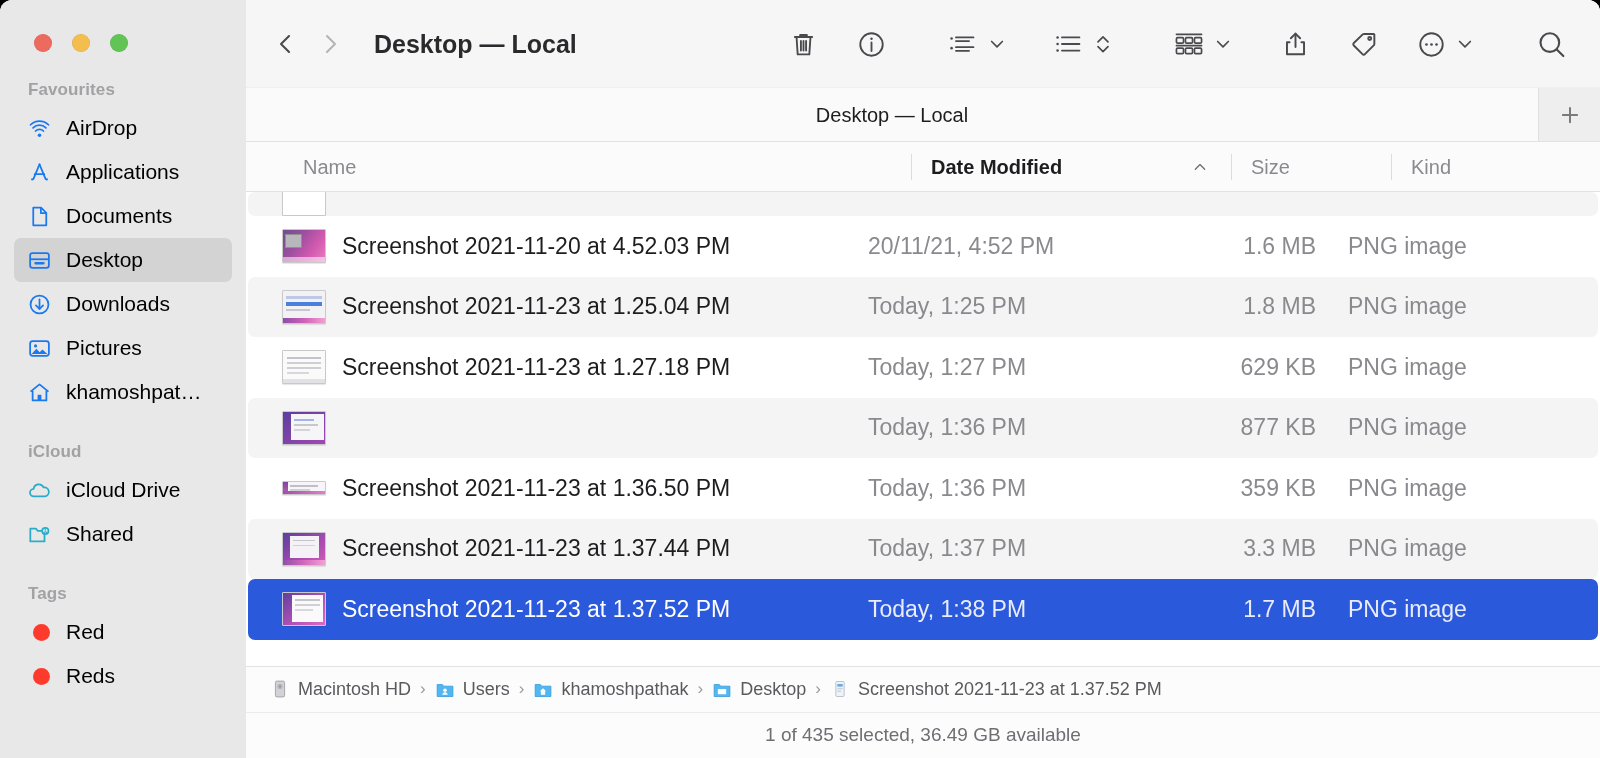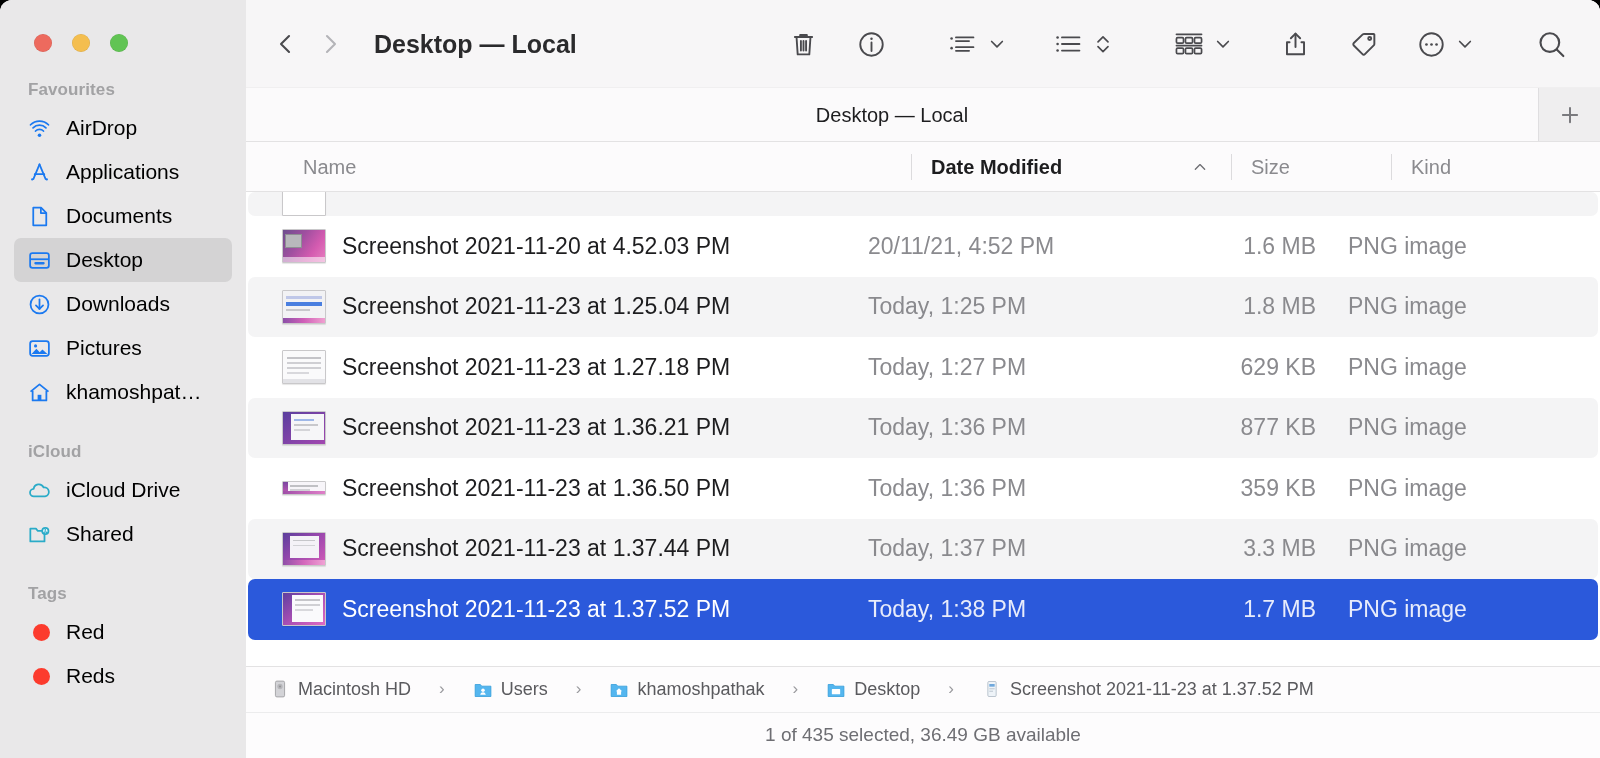--- a/index.html
+++ b/index.html
@@ -144,21 +144,20 @@
   }
   .thumb i { position:absolute; display:block; }
 
   
   .pathbar {
     height:46px; flex:0 0 46px;
     background:#fdfcfd;
     display:flex; align-items:center; padding-left:24px;
     font-size:18px; color:#5a5a5e;
     position:relative;
-    gap:19px;
   }
   .pathbar::before{ content:""; position:absolute; left:0; right:0; top:0; height:1px; background:#e3e2e3; }
   .crumb { display:flex; align-items:center; gap:8px; }
   .crumb + .sepchev { margin:0 9px; color:#9a9a9e; font-size:17px; }
 
   
   .statusbar {
     height:46px; flex:0 0 46px;
     background:#fdfcfd;
     display:flex; align-items:center; justify-content:center;
@@ -532,21 +531,20 @@
 
       <div class="row alt">
         <div class="c-name">
           <span class="thumb">
             <i style="left:0;top:0;right:0;bottom:0;background:linear-gradient(145deg,#5a3f9e,#a248b0);"></i>
             <i style="left:8px;top:2px;right:1px;bottom:4px;background:#f6f6f8;"></i>
             <i style="left:11px;top:7px;width:20px;height:2px;background:#9fb8e8;"></i>
             <i style="left:11px;top:12px;width:24px;height:2px;background:#c8c8cc;"></i>
             <i style="left:11px;top:17px;width:16px;height:2px;background:#d4d4d8;"></i>
           </span>
-          <span>Screenshot 2021-11-23 at 1.36.21 PM</span>
         </div>
         <div class="c-date">Today, 1:36 PM</div>
         <div class="c-size">877 KB</div>
         <div class="c-kind">PNG image</div>
       </div>
 
       <div class="row">
         <div class="c-name">
           <span class="thumb" style="height:14px;">
             <i style="left:0;top:0;right:0;bottom:0;background:#f7f5f9;"></i>

